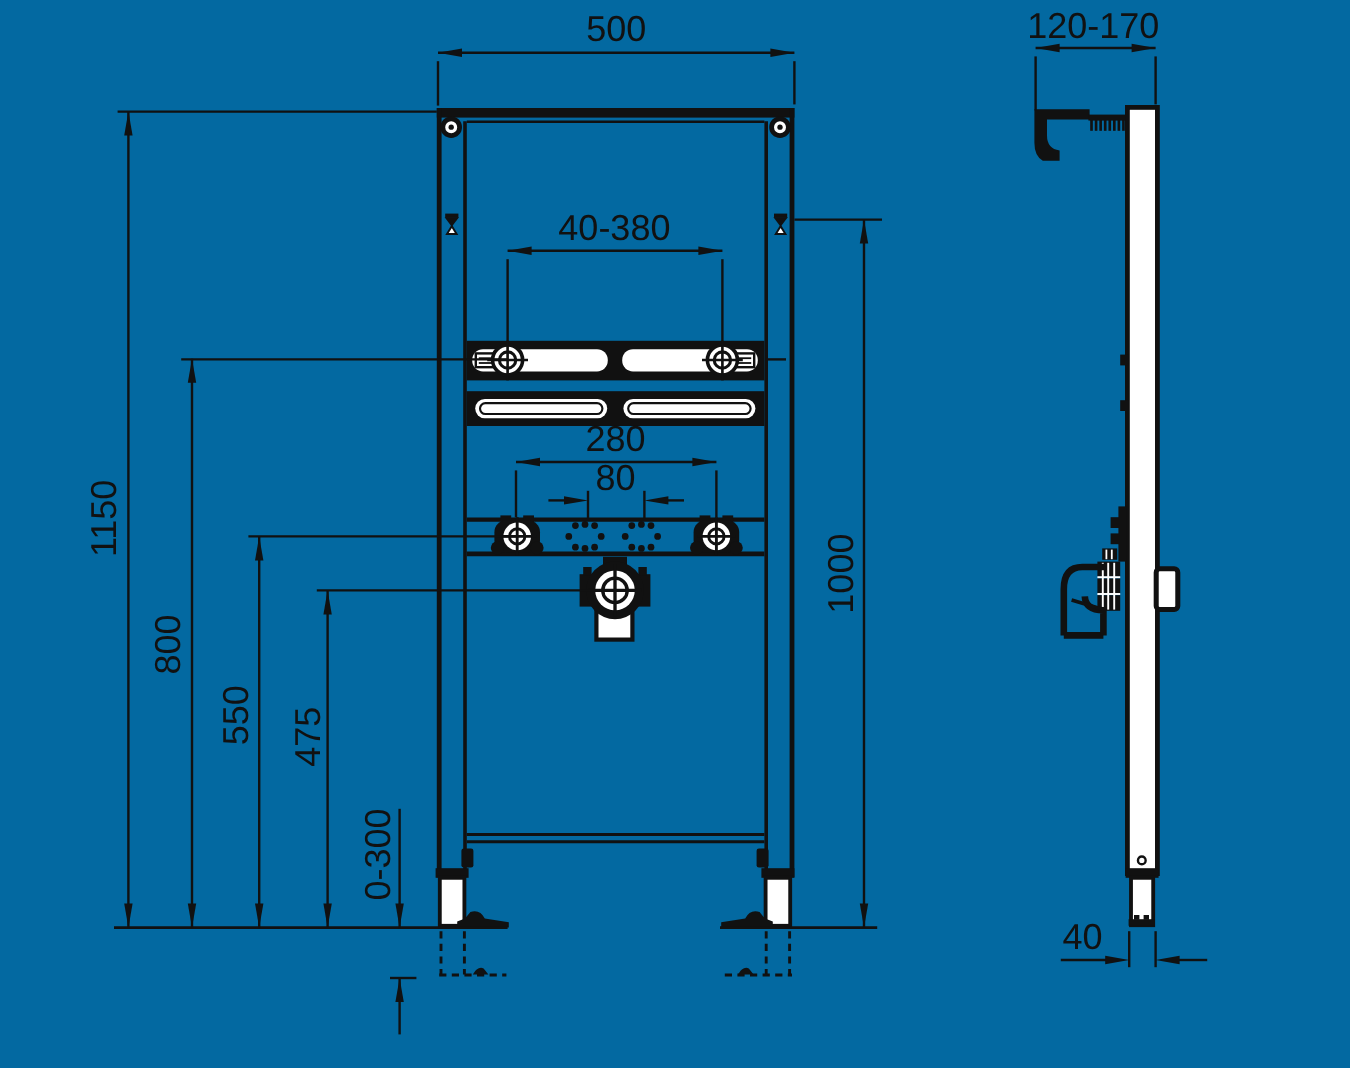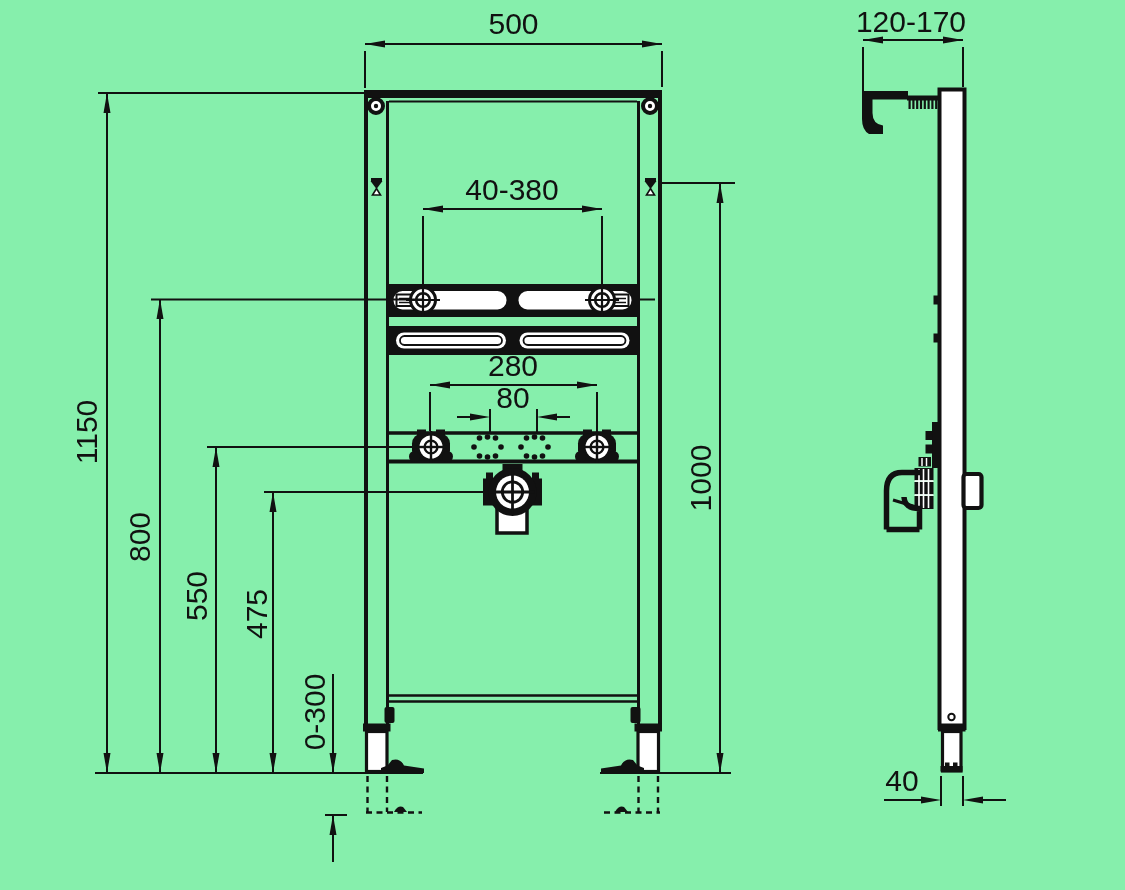--- a/index.html
+++ b/index.html
@@ -1,16 +1,16 @@
 <!DOCTYPE html>
 <html><head>
 <meta charset="utf-8">
 <style>
   html,body{margin:0;padding:0;background:#ffffff;}
-  .stage{position:relative;width:1125px;height:890px;background:#86efac;overflow:hidden;}
+  .stage{position:relative;width:1125px;height:890px;background:#0369a1;overflow:hidden;}
   svg{display:block;}
   text{font-family:"Liberation Sans", sans-serif;font-size:30px;fill:#111111;}
   .ink{stroke:#111111;}
   .dim{stroke:#111111;stroke-width:2;fill:none;}
   .arw{fill:#111111;stroke:none;}
   .blk{fill:#111111;stroke:none;}
   .wht{fill:#ffffff;}
 </style>
 </head>
 <body>

